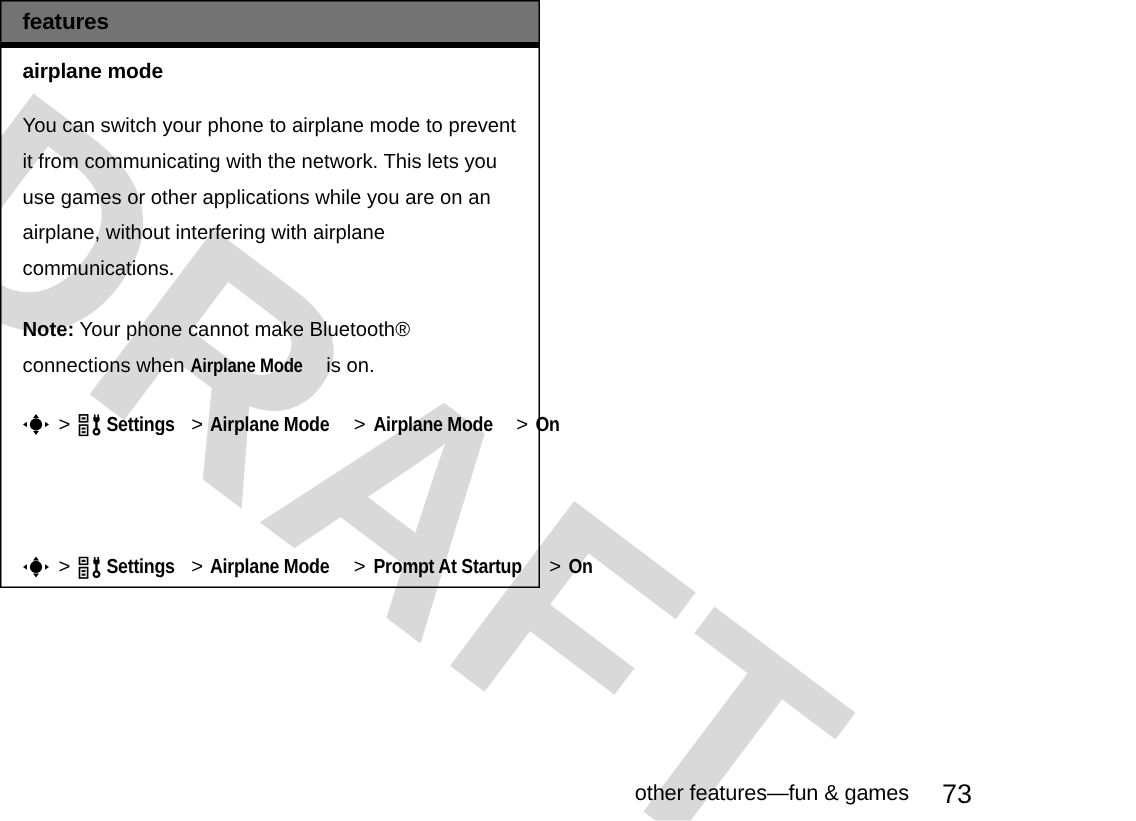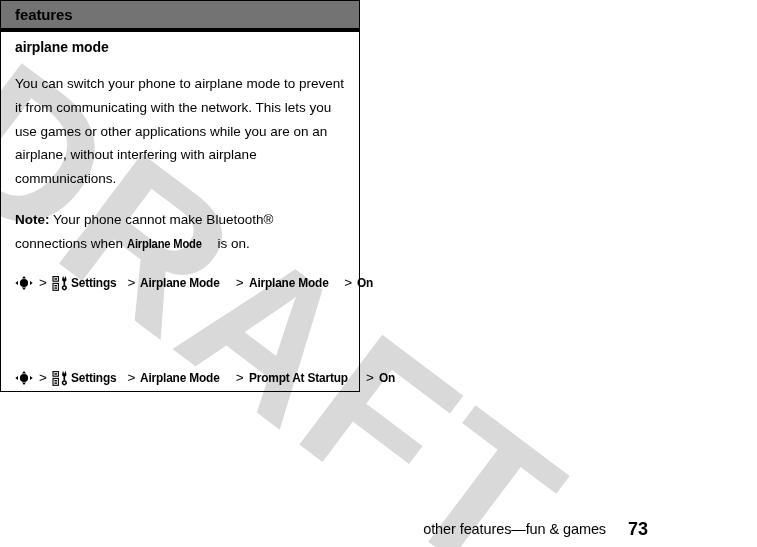--- a/index.html
+++ b/index.html
@@ -192,21 +192,21 @@
     top: 0px;
     font-size: 14.5px;
     letter-spacing: -0.1px;
     white-space: nowrap;
   }
   .footer .footer-page {
     position: absolute;
     right: 10px;
     top: -2px;
     font-size: 18px;
-    font-weight: bold;
+    font-weight: normal;
   }
 </style>
 </head>
 <body>
 
 <div id="watermark">
   <div class="draft-text">DRAFT</div>
 </div>
 
 <div id="page">

